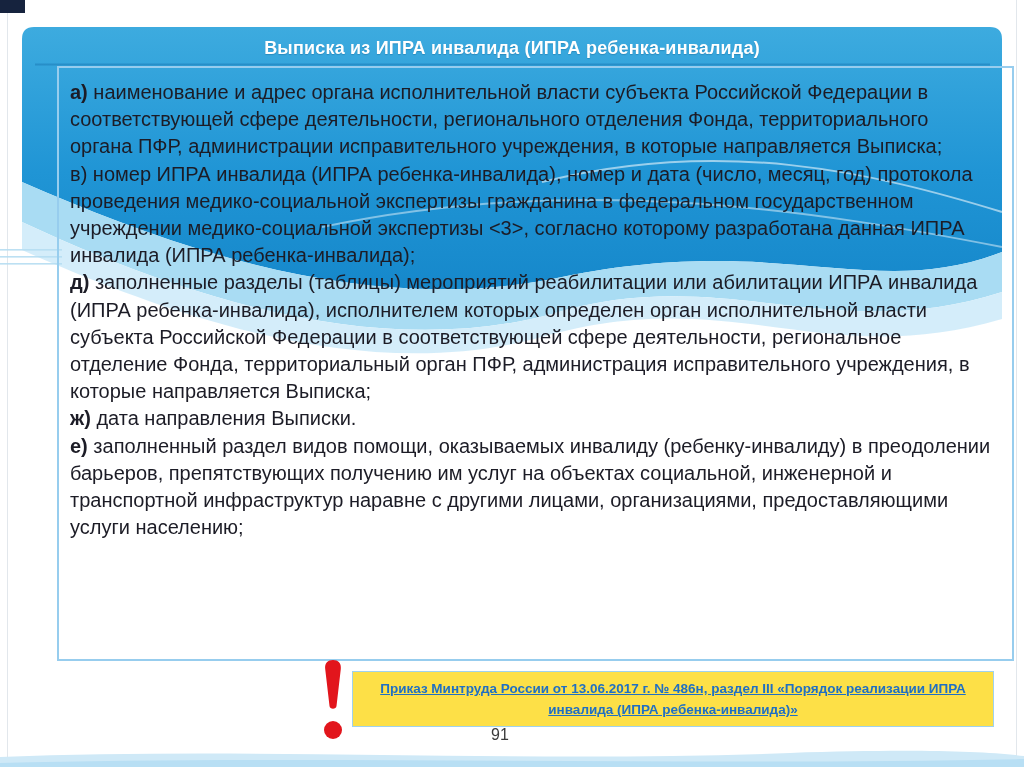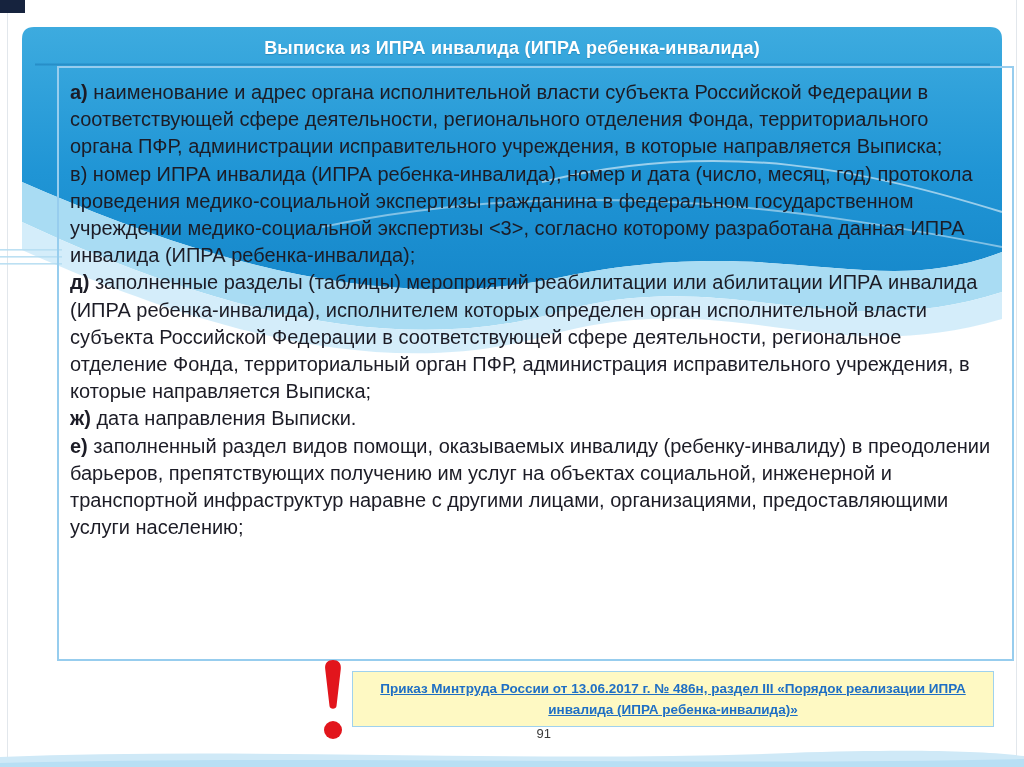--- a/index.html
+++ b/index.html
@@ -23,31 +23,31 @@
   .body-text{
     padding:11px 20px 0 11px;
     font-size:20px;line-height:27.2px;color:#1c1c26;
   }
   .body-item{margin:0;}
   .item-marker{font-weight:normal;}
   .item-marker.bold{font-weight:bold;}
   .exclamation-svg{position:absolute;left:320px;top:658px;width:26px;height:84px;}
   .reference-box{
     position:absolute;left:352px;top:671px;width:642px;height:56px;
-    border:1px solid #9fd2ee;background:#fef9c3;box-sizing:border-box;
+    border:1px solid #9fd2ee;background:#fde047;box-sizing:border-box;
     display:flex;align-items:center;justify-content:center;
   }
   .reference-link{
     display:block;color:#1f6fc4;font-weight:bold;font-size:13.5px;
     line-height:21px;text-align:center;text-decoration:underline;
     padding:0 14px;cursor:pointer;
   }
   .page-number{
-    position:absolute;left:491px;top:726px;width:60px;text-align:right;
-    font-size:13px;color:#3b3b3b;
+    position:absolute;left:491px;top:726px;width:60px;text-align:left;
+    font-size:16px;color:#3b3b3b;
   }
 </style>
 </head>
 <body>
 
 <div class="slide">
 
   <svg class="bg-svg" viewBox="0 0 1024 767" xmlns="http://www.w3.org/2000/svg" aria-hidden="true">
     <defs>
       <linearGradient id="blueGrad" x1="0" y1="0" x2="0" y2="1">

